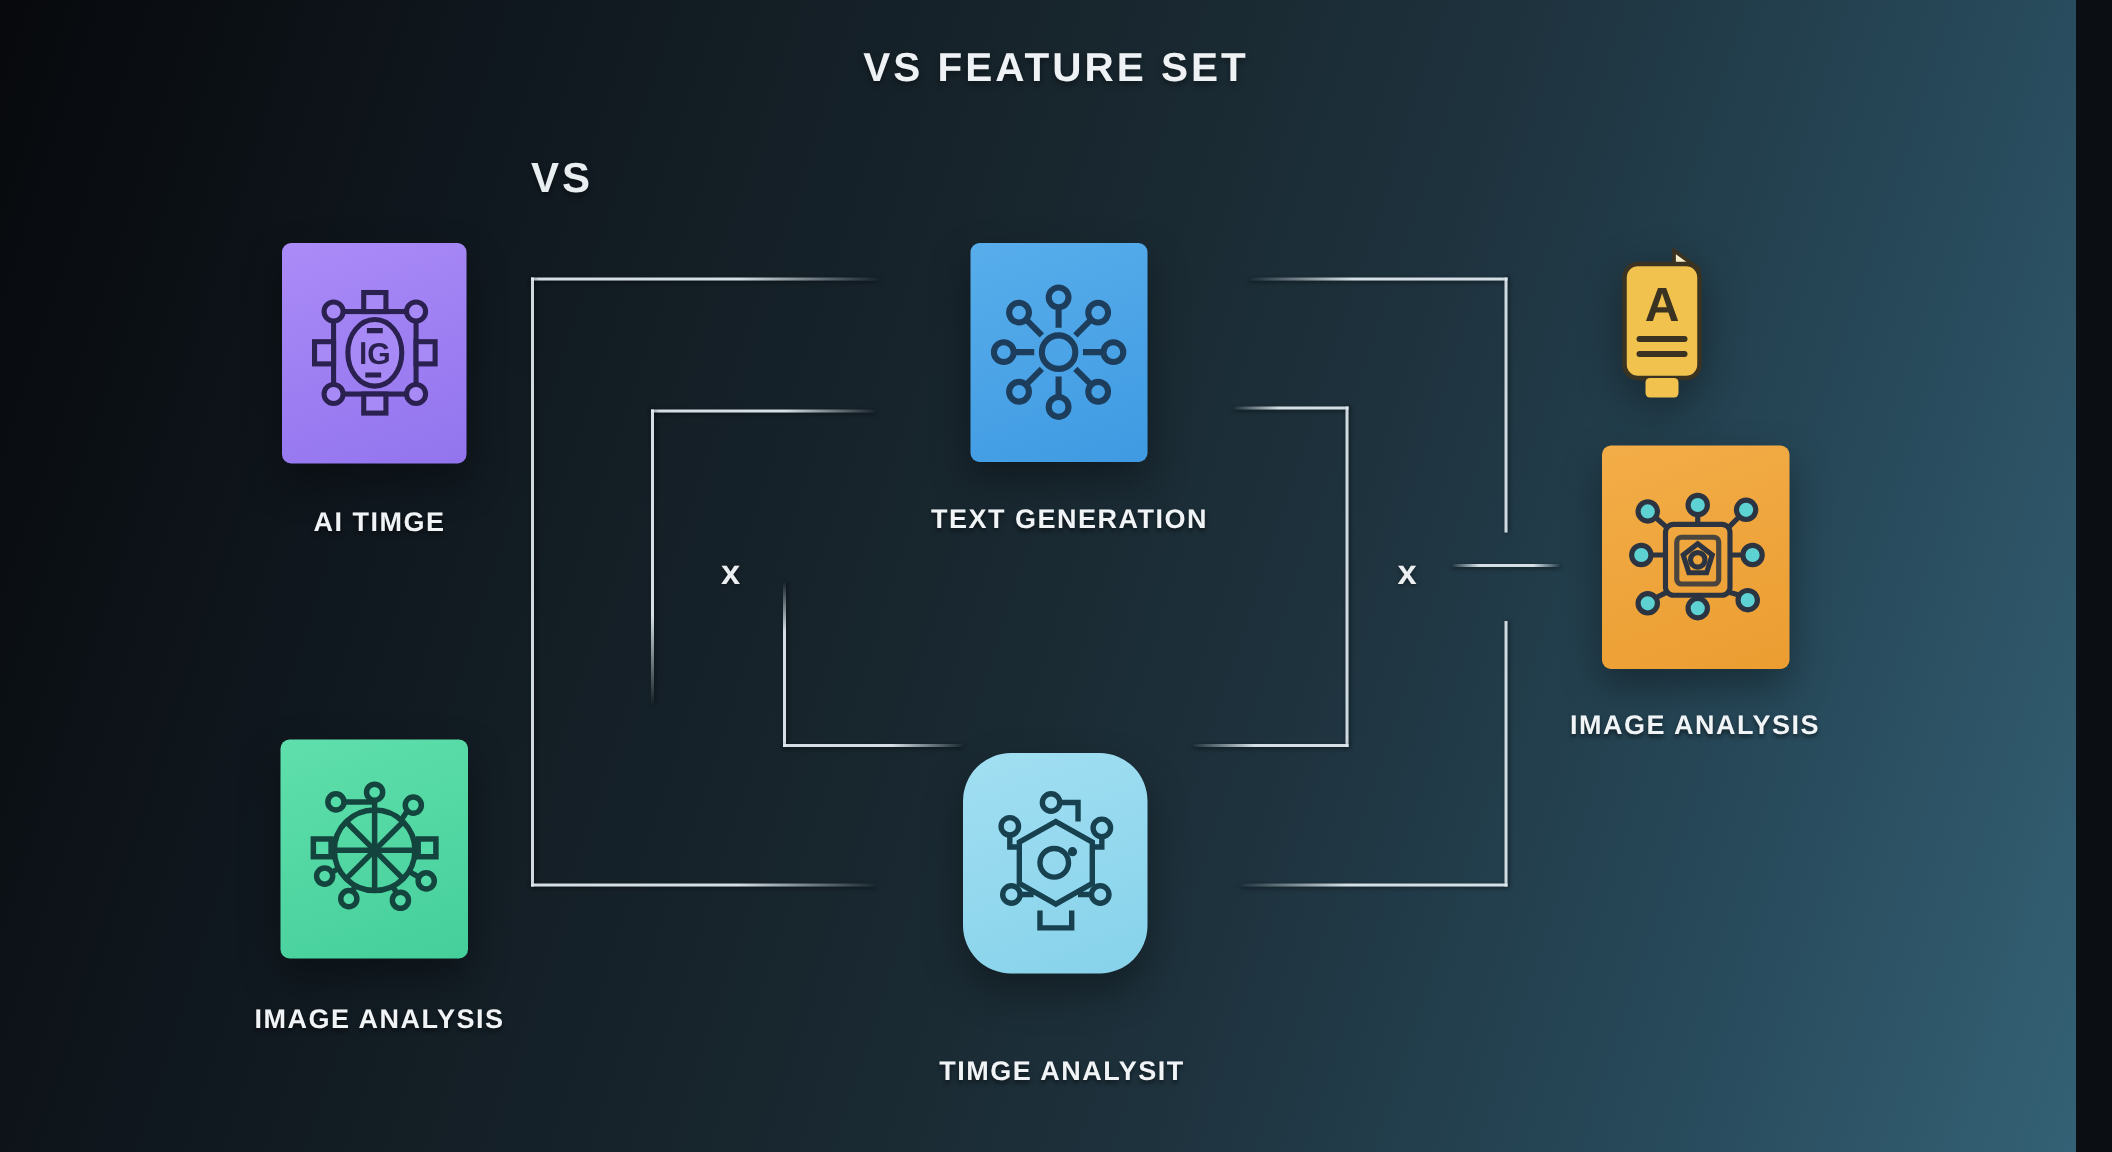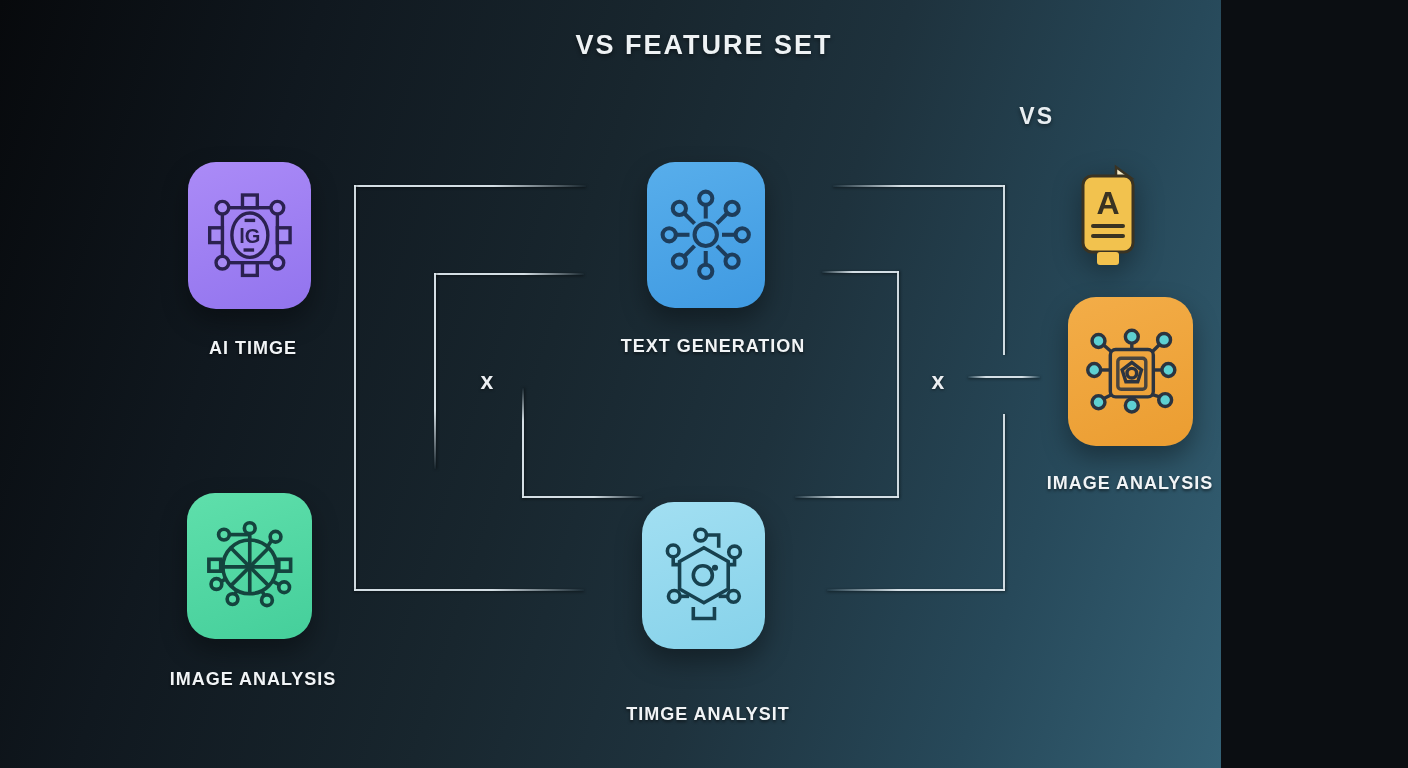--- a/index.html
+++ b/index.html
@@ -1,37 +1,37 @@
 <!DOCTYPE html>
 <html><head>
 <meta charset="utf-8">
 <style>
   html,body{margin:0;padding:0;background:#0b0e12;}
   .stage{
-    position:relative;width:1221px;height:768px;overflow:hidden;
+    position:relative;width:1384px;height:768px;overflow:hidden;
     background:linear-gradient(108deg,#07090c 0%,#10181f 22%,#18262e 45%,#1e323d 62%,#27495a 82%,#30596c 94%,#346175 100%);
     font-family:"Liberation Sans",sans-serif;
     text-decoration:underline;
   }
   .title{
     position:absolute;left:354px;top:30px;width:700px;text-align:center;
     color:#eef2f4;font-size:27px;font-weight:bold;letter-spacing:2px;
     text-shadow:0 2px 4px rgba(0,0,0,.45);
   }
   .vs{
-    position:absolute;left:354px;top:103px;width:700px;text-align:right;
-    color:#e9eef1;font-size:23px;font-weight:bold;letter-spacing:2px;
+    position:absolute;left:354px;top:103px;width:700px;text-align:left;
+    color:#e9eef1;font-size:28px;font-weight:bold;letter-spacing:2px;
     text-shadow:0 2px 4px rgba(0,0,0,.45);
   }
   .node-label{
     position:absolute;text-align:center;color:#f1f4f6;font-size:18px;
     font-weight:bold;letter-spacing:1px;text-shadow:0 2px 3px rgba(0,0,0,.5);
   }
   .tile{
-    position:absolute;border-radius:28px;box-shadow:0 12px 26px rgba(0,0,0,.35);
+    position:absolute;border-radius:6px;box-shadow:0 12px 26px rgba(0,0,0,.35);
     display:flex;align-items:center;justify-content:center;
   }
   .tile svg{width:86%;height:86%;}
   .t-purple{background:linear-gradient(160deg,#ab8bf7,#9274ee);}
   .t-blue{background:linear-gradient(160deg,#58aeeb,#3f9ae2);}
   .t-green{background:linear-gradient(160deg,#5fdfab,#45cf9b);}
   .t-lblue{background:linear-gradient(160deg,#a2dff2,#86d2ea);}
   .t-orange{background:linear-gradient(160deg,#f3ad48,#eb9d31);}
   .doc{position:absolute;filter:drop-shadow(0 8px 14px rgba(0,0,0,.35));}
   .hl,.vl{position:absolute;}

